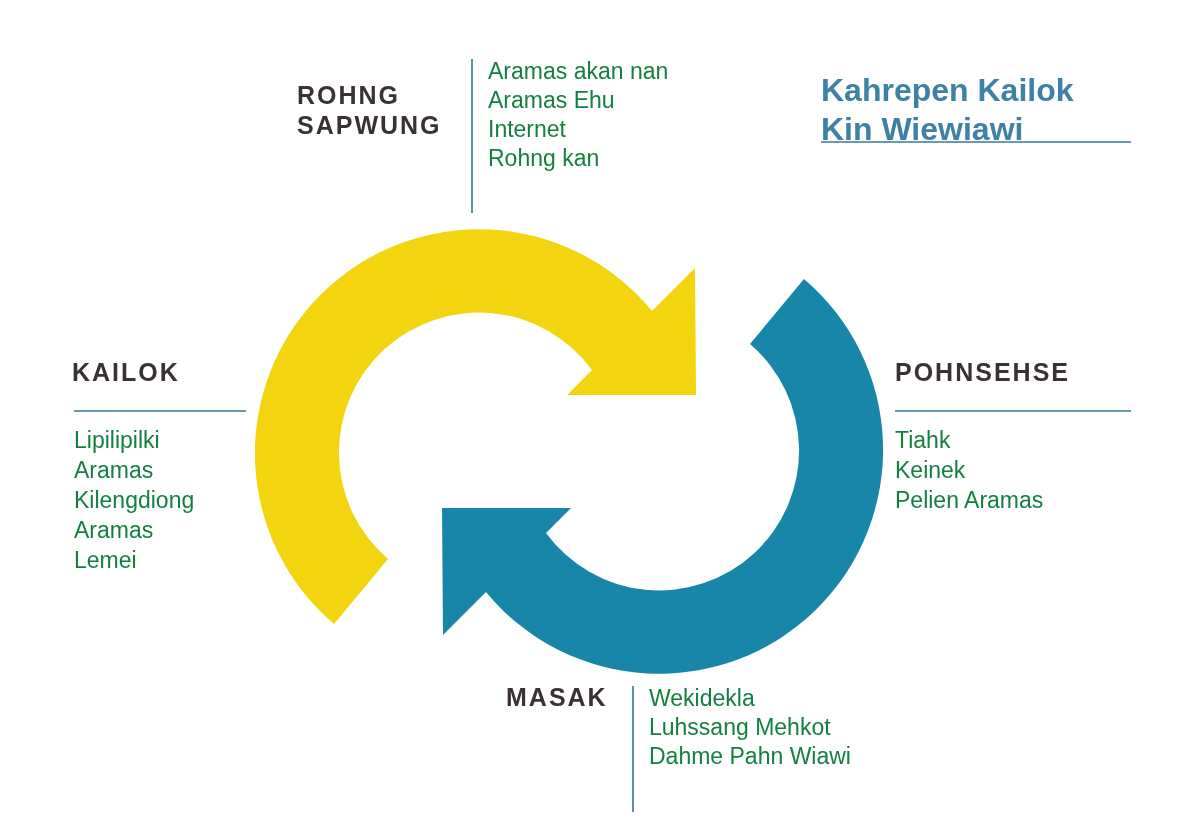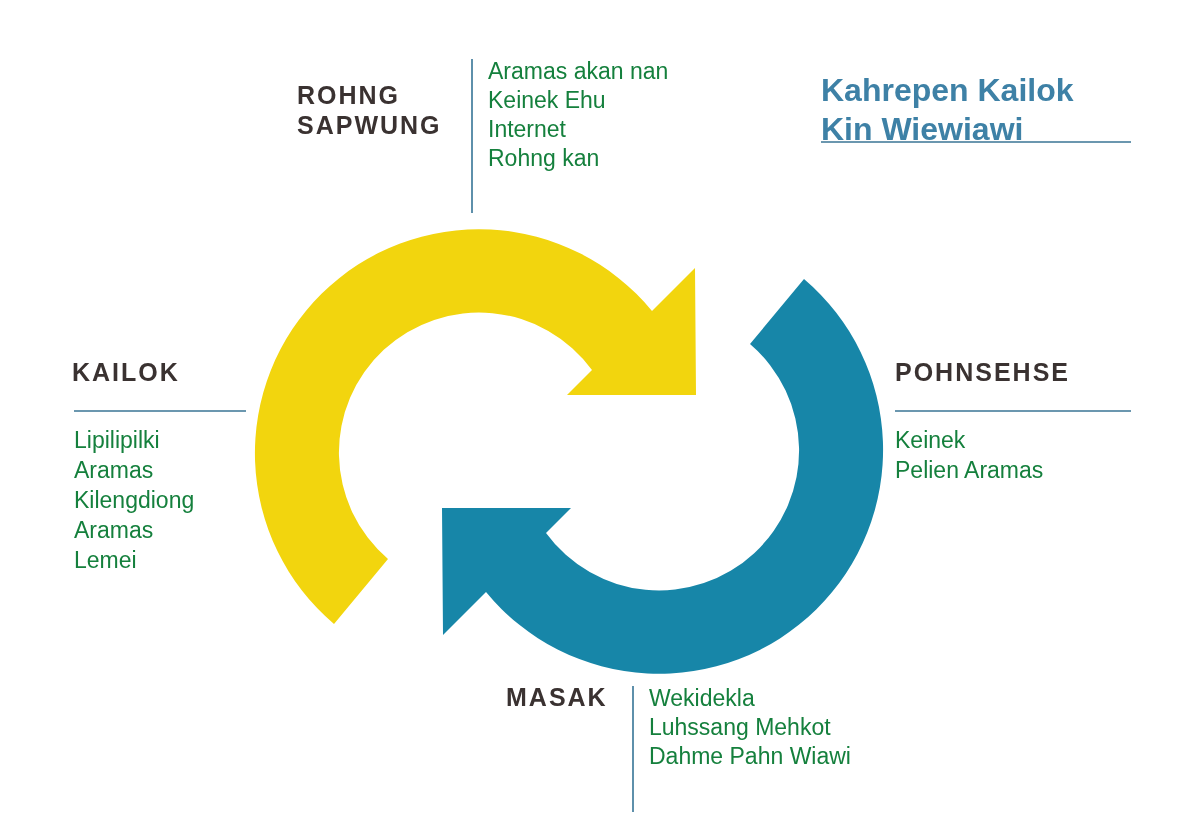--- a/index.html
+++ b/index.html
@@ -67,21 +67,21 @@
     <path d="M 804 279 A 224 224 0 1 1 486 592 L 443 635 L 442 508 L 571 508 L 546 533 A 140 140 0 1 0 750 344 Z" fill="#1786A8"></path>
   </svg>
 
   <div class="abs heading pos-heading-top">
     <div>ROHNG</div>
     <div>SAPWUNG</div>
   </div>
   <div class="abs vrule pos-vline-top"></div>
   <div class="abs list pos-list-top">
     <div>Aramas akan nan</div>
-    <div>Keinek Ehu</div>
+    <div>Aramas Ehu</div>
     <div>Internet</div>
     <div>Rohng kan</div>
   </div>
 
   <div class="abs title pos-title">
     <div>Kahrepen Kailok</div>
     <div>Kin Wiewiawi</div>
   </div>
   <div class="abs hrule pos-title-rule"></div>
 
@@ -95,20 +95,21 @@
     <div>Kilengdiong</div>
     <div>Aramas</div>
     <div>Lemei</div>
   </div>
 
   <div class="abs heading pos-heading-right">
     <div>POHNSEHSE</div>
   </div>
   <div class="abs hrule pos-rule-right"></div>
   <div class="abs list lh30 pos-list-right">
+    <div>Tiahk</div>
     <div>Keinek</div>
     <div>Pelien Aramas</div>
   </div>
 
   <div class="abs heading pos-heading-bottom">
     <div>MASAK</div>
   </div>
   <div class="abs vrule pos-vline-bottom"></div>
   <div class="abs list pos-list-bottom">
     <div>Wekidekla</div>

